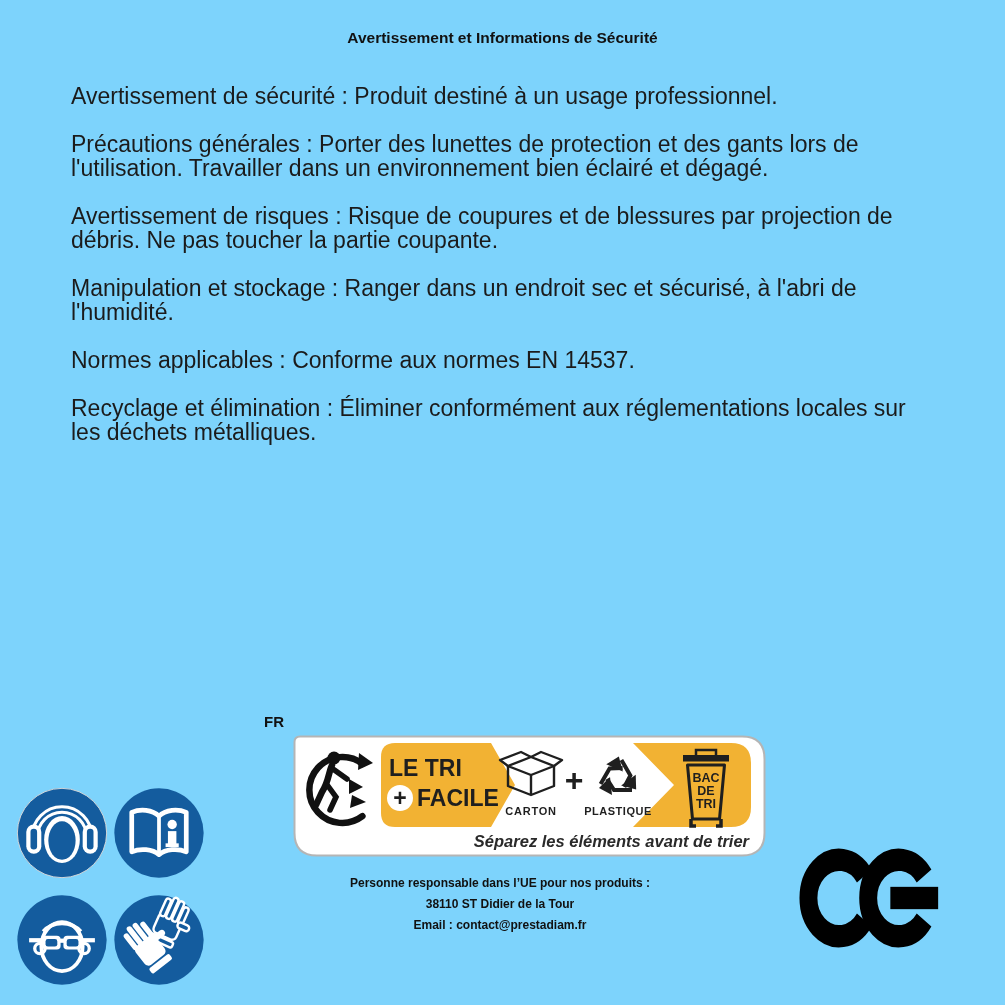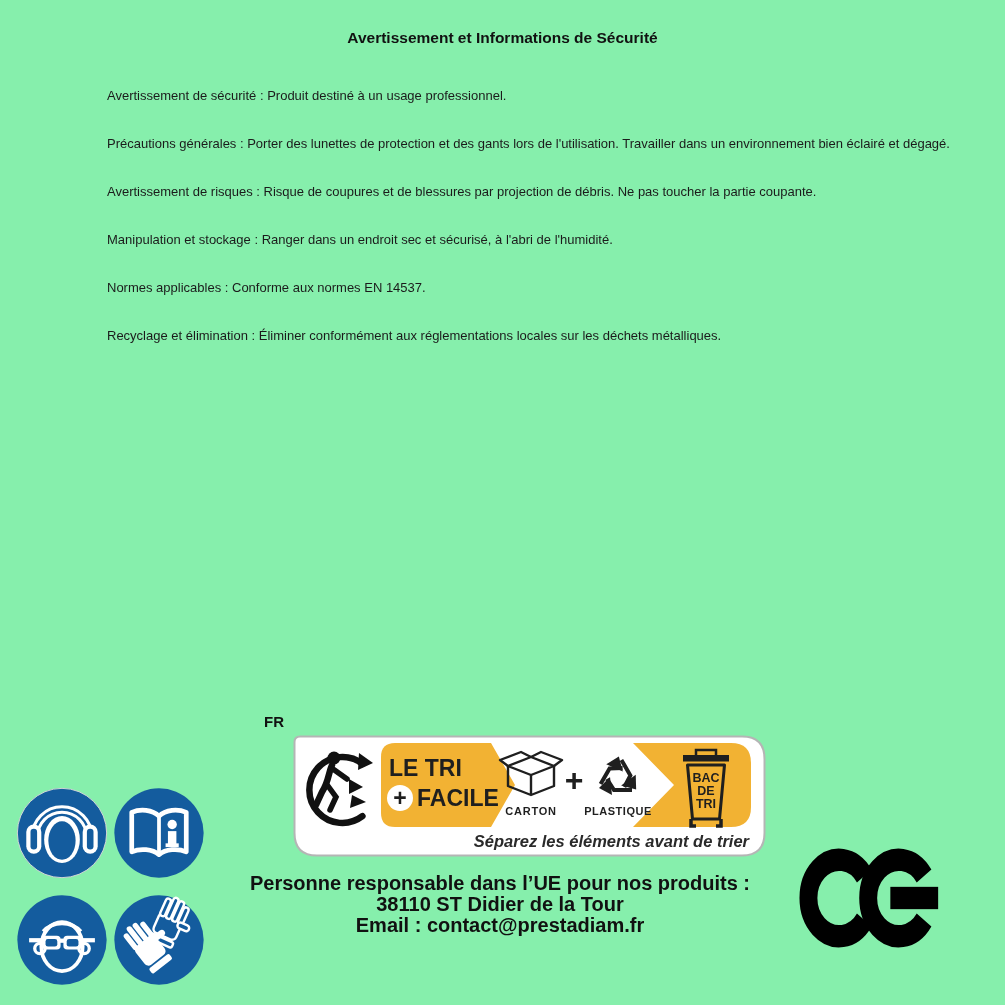--- a/index.html
+++ b/index.html
@@ -1,47 +1,47 @@
 <!DOCTYPE html>
 <html><head>
 <meta charset="utf-8">
 <style>
   * { margin:0; padding:0; box-sizing:border-box; }
   html,body { background:#fff; }
   #page {
-    position:relative; width:1005px; height:1005px; background:#86efac;
+    position:relative; width:1005px; height:1005px; background:#7dd3fc;
     font-family:"Liberation Sans", sans-serif; color:#1b1b1b; overflow:hidden;
   }
   .doc-title {
     position:absolute; top:29px; left:0; right:0; text-align:center;
     font-size:15.5px; font-weight:bold; color:#111;
   }
   .content {
     position:absolute; top:84px; left:71px; width:862px;
-    font-size:13px; line-height:24px;margin-left:36px;
+    font-size:23px; line-height:24px;
   }
   .content p { margin:0 0 24px 0; }
 
   
   .icons-grid {
     position:absolute; left:15px; top:786px;
     display:grid; grid-template-columns:94px 94px; grid-auto-rows:94px;
     column-gap:3px; row-gap:13px;
   }
   .icons-grid svg { display:block; }
 
   
   .fr-code { position:absolute; left:264px; top:713px; font-size:15px; font-weight:bold; color:#111; }
   .tri-label { position:absolute; left:264px; top:735px;padding-left:29px; }
   .tri-label svg { display:block; }
 
   
   .responsible {
     position:absolute; top:873px; left:220px; width:560px;
-    text-align:center; font-size:20px; line-height:21px; font-weight:bold; color:#111;
+    text-align:center; font-size:12px; line-height:21px; font-weight:bold; color:#111;
   }
   .responsible div { white-space:nowrap; }
 
   
   .ce-mark { position:absolute; left:799px; top:847px; }
 </style>
 </head>
 <body>
 
 <div id="page">

